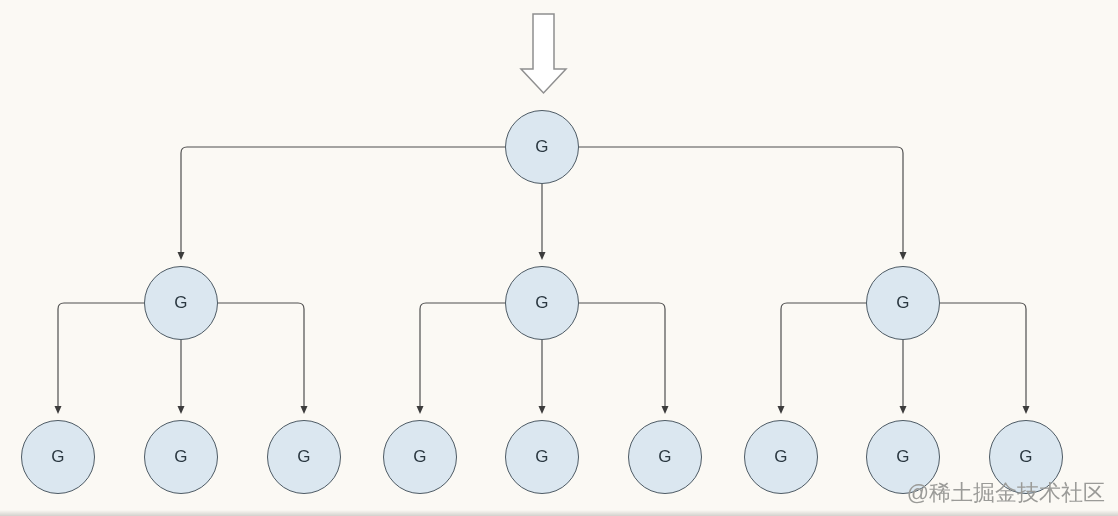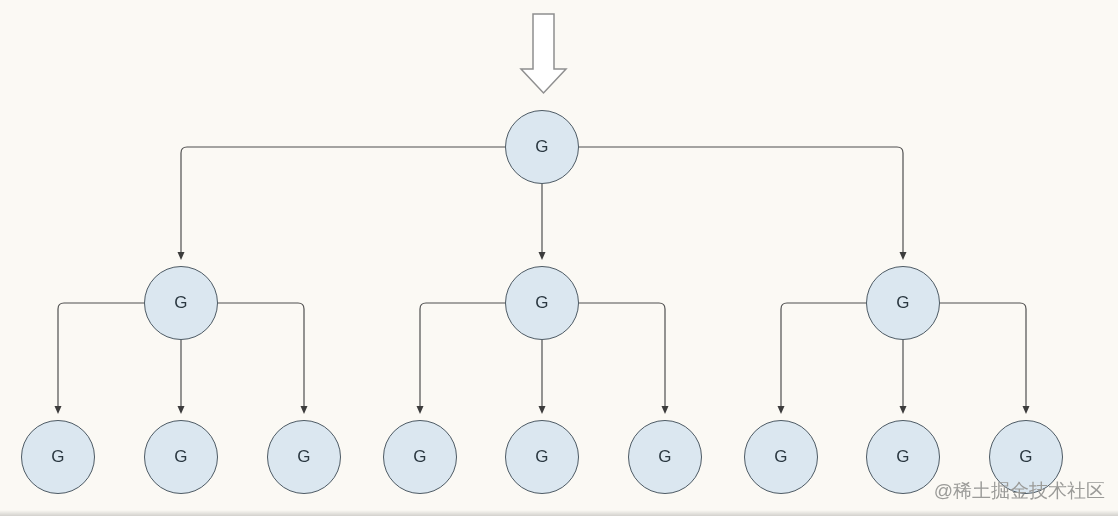--- a/index.html
+++ b/index.html
@@ -35,21 +35,21 @@
   .n-l3-2{left:267px;top:420px;}
   .n-l3-3{left:383px;top:420px;}
   .n-l3-4{left:505px;top:420px;}
   .n-l3-5{left:628px;top:420px;}
   .n-l3-6{left:744px;top:420px;}
   .n-l3-7{left:866px;top:420px;}
   .n-l3-8{left:989px;top:420px;}
   .watermark{
     position:absolute;
     right:13px;top:478px;
-    font-size:19px;
+    font-size:22px;
     color:#9b9b98;
     white-space:nowrap;
     text-align:center;
   }
   .bottom-fade{
     position:absolute;left:0;bottom:0;width:100%;height:6px;
     background:linear-gradient(to bottom, rgba(0,0,0,0), rgba(0,0,0,0.16));
   }
 </style>
 </head>

